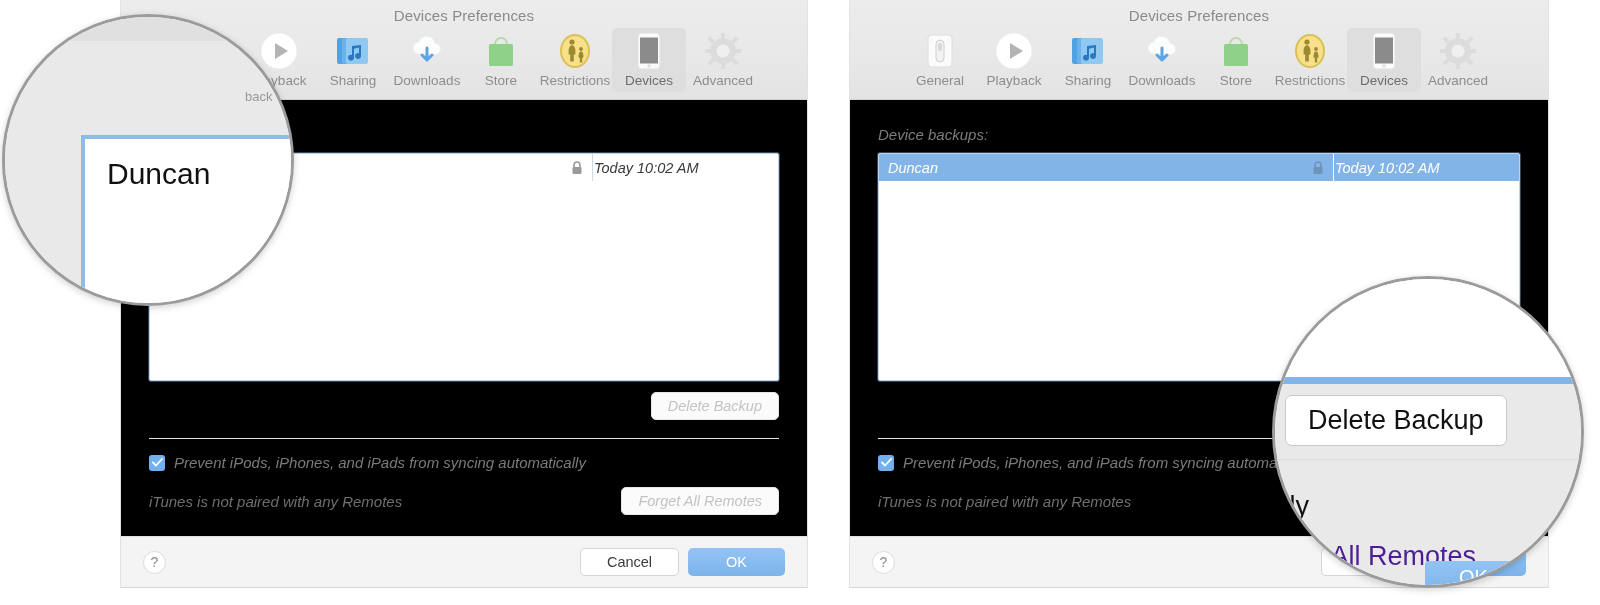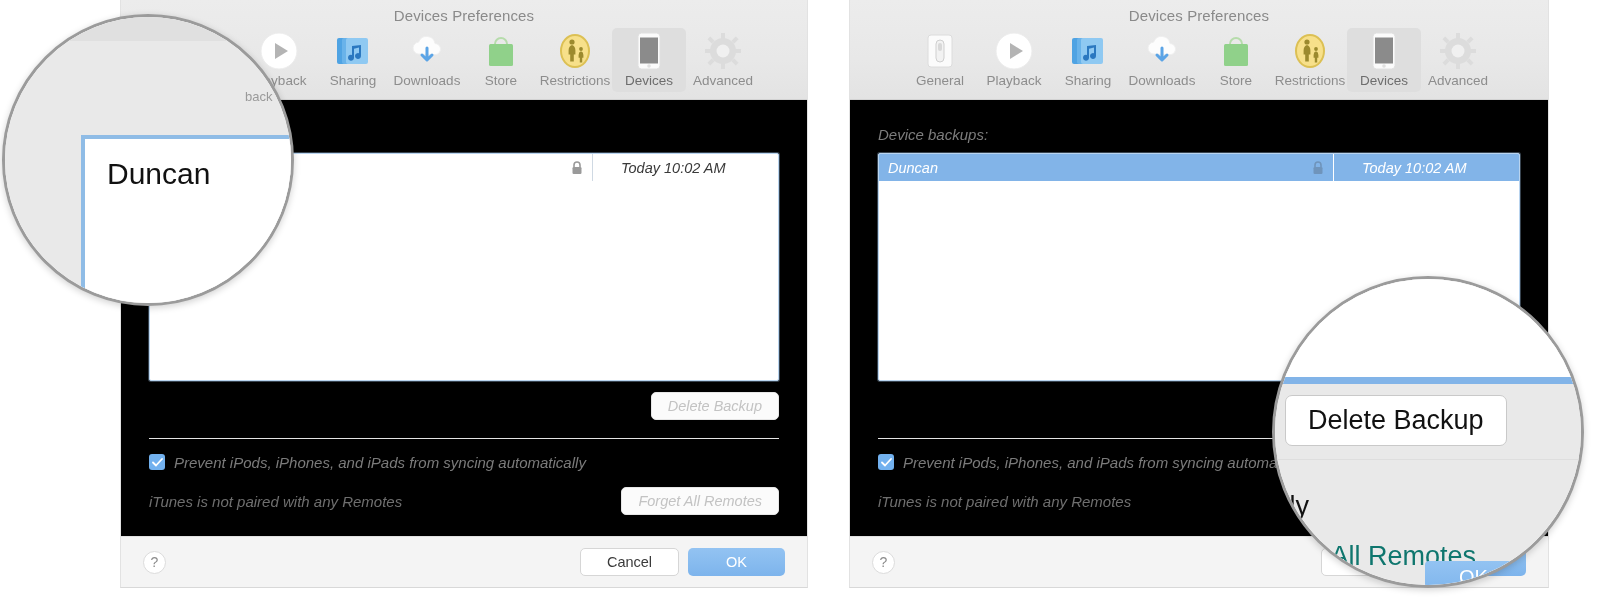--- a/index.html
+++ b/index.html
@@ -68,41 +68,41 @@
   }
   .backup-row.selected { background: #82b4e8; }
   .backup-row.selected .cell-name,
   .backup-row.selected .cell-date { color: #ffffff; }
   .cell-name {
     flex: 1 1 auto; padding-left: 9px; color: #3a3a3a;
     display: flex; align-items: center; overflow: hidden;
   }
   .cell-name .nm { flex: 1 1 auto; }
   .cell-date {
-    width: 186px; flex: 0 0 186px; padding-left: 28px;
+    width: 186px; flex: 0 0 186px; padding-left: 1px;
     color: #3a3a3a;
     border-left: 1px solid #cfd9e3;
     height: 100%; display: flex; align-items: center;
   }
   .backup-row.selected .cell-date { border-left-color: #ffffff; }
   .lock { margin-right: 9px; display:flex; align-items:center; }
 
   .delete-row { display: flex; justify-content: flex-end; margin-top: 11px; }
   .btn {
     font-size: 14.5px; border-radius: 5px;
     padding: 5px 16px; background: #ffffff;
     border: 1px solid #d3d3d3; color: #2b2b2b;
     box-shadow: 0 1px 0 rgba(0,0,0,.03);
   }
   .btn.disabled { color: #c3c3c3; border-color: #e6e6e6; background: #fbfbfb; }
 
   .hr {
     border-top: 1px solid #e4e4e4; margin: 18px 0 15px 0;
   }
-  .check-line { display: flex; align-items: flex-start; gap: 9px; font-size: 15px; color: #7b7b7b; }
+  .check-line { display: flex; align-items: center; gap: 9px; font-size: 15px; color: #7b7b7b; }
   .cbox {
     width: 16px; height: 16px; border-radius: 3px;
     background: #72b1ef; display: flex; align-items: center; justify-content: center;
     flex: 0 0 16px;
   }
   .remote-line {
     display: flex; align-items: center; justify-content: space-between;
     margin-top: 16px; font-size: 15px; color: #6f6f6f;
   }
 
@@ -162,21 +162,21 @@
   .mr-white { position:absolute; left:-40px; top:0; right:0; height:98px; background:#fff; }
   .mr-blue { position:absolute; left:-40px; top:98px; right:0; height:7px; background:#82b4e8; }
   .mr-btn {
     position:absolute; left:10px; top:116px;
     background:#fff; border:1px solid #c9c9c9; border-radius:7px;
     padding:9px 22px; font-size:27px; color:#111; white-space:nowrap;
   }
   .mr-sep { position:absolute; left:-40px; top:180px; right:0; height:1px; background:#dedede; }
   .mr-t1 { position:absolute; left:-58px; top:192px; font-size:19px; color:#8f8f8f; white-space:nowrap; }
   .mr-t2 { position:absolute; left:-20px; top:212px; font-size:27px; color:#111; white-space:nowrap; }
-  .mr-t3 { position:absolute; left:42px; top:262px; font-size:27px; color:#0f766e; white-space:nowrap; }
+  .mr-t3 { position:absolute; left:42px; top:262px; font-size:27px; color:#4c1d95; white-space:nowrap; }
   .mr-cancel { position:absolute; left:-12px; top:288px; font-size:20px; color:#555; }
   .mr-ok {
     position:absolute; left:150px; top:282px; padding:5px 34px;
     background:linear-gradient(to bottom,#93c3f2,#7db4ec); color:#fff; font-size:20px; border-radius:4px;
   }
 </style>
 </head>
 <body>
 
 <div class="stage">

